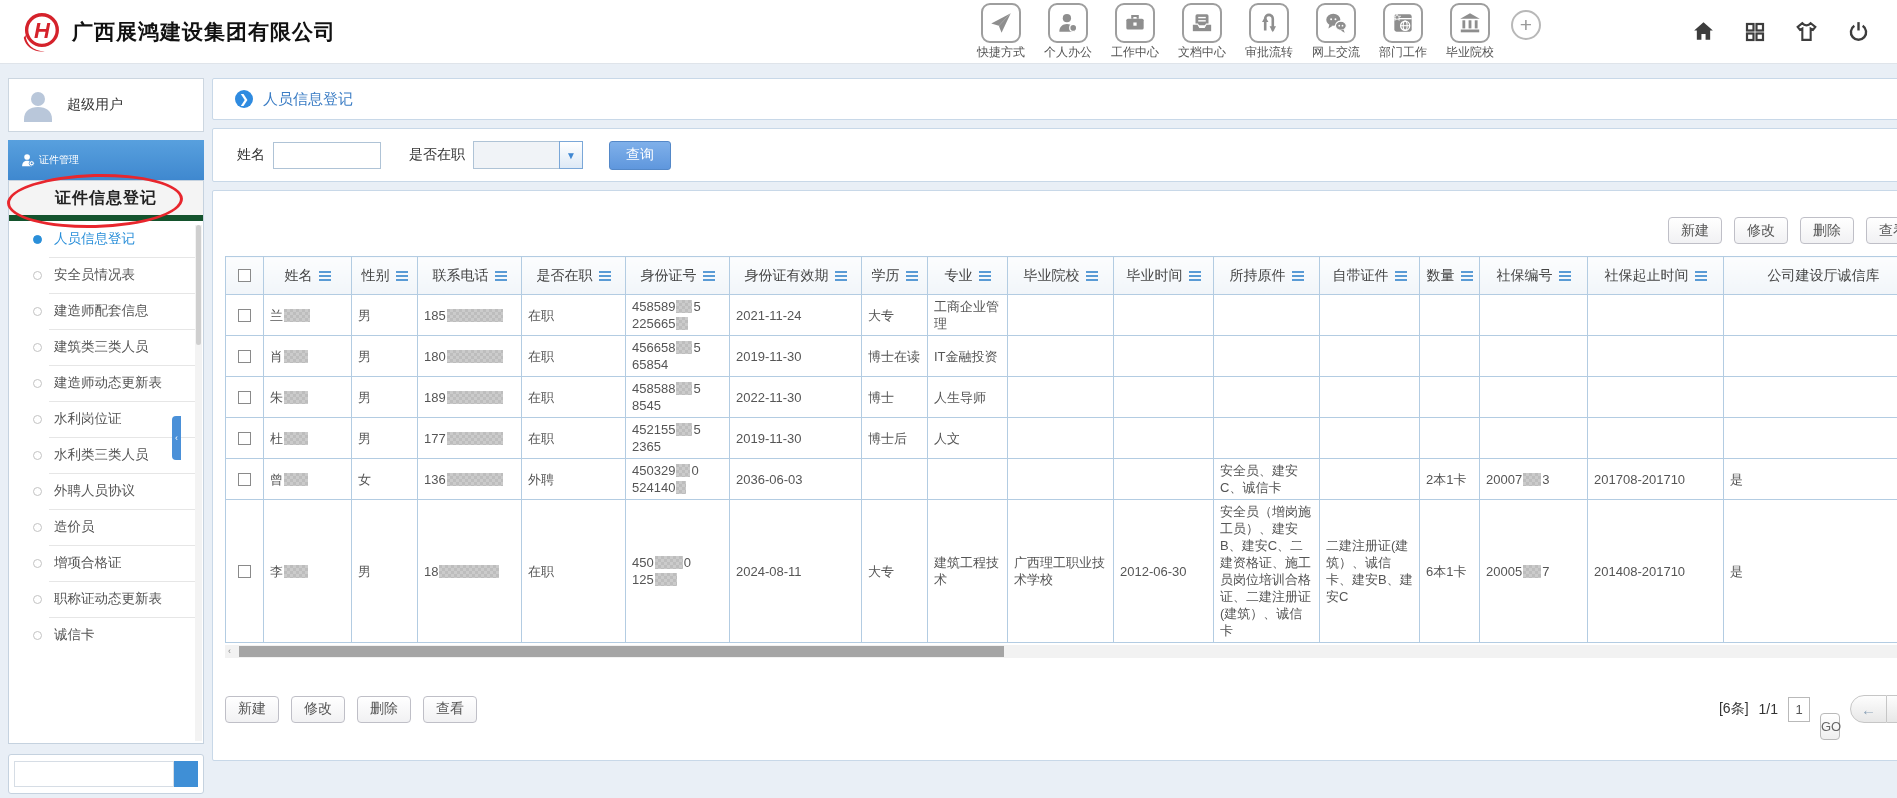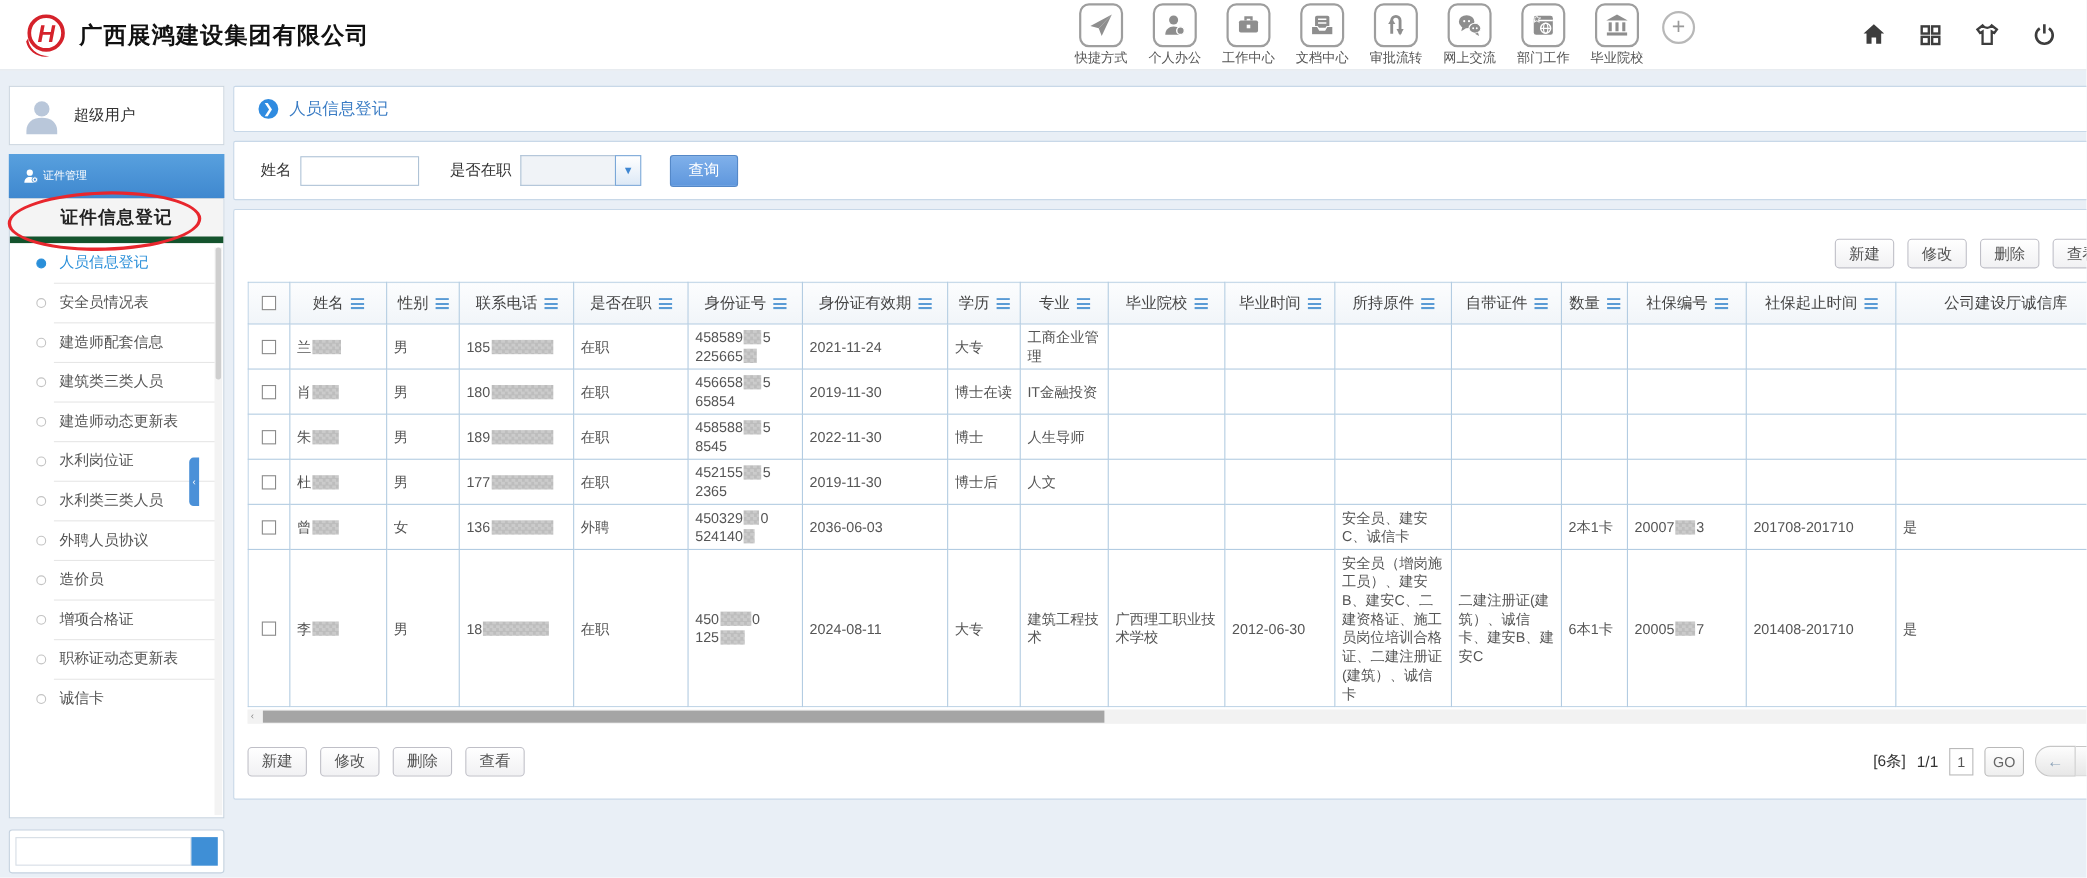--- a/index.html
+++ b/index.html
@@ -99,22 +99,22 @@
 
   .h-scrollbar { position:relative; height:13px; background:#f2f2f2; margin-top:2px; }
   .h-scrollbar .arrow { position:absolute; top:0; font-size:9px; color:#8a8a8a; line-height:13px; }
   .h-scrollbar .arrow.left { left:3px; } .h-scrollbar .arrow.right { right:3px; }
   .h-scrollbar .hthumb { position:absolute; left:14px; top:1px; height:11px; width:45%; background:#a5a5a5; cursor:pointer; }
 
   .bottom-bar { display:flex; align-items:center; margin-top:20px; }
   .pagination { margin-left:auto; display:flex; align-items:center; gap:10px; }
   .pg-total, .pg-page { font-size:14px; color:#333; }
   .pg-input { width:22px; height:25px; border:1px solid #b9b9b9; text-align:center; font-size:13px; color:#555; }
-  .go-btn { width:36px; height:27px; background:linear-gradient(#ffffff,#efefef); border:1px solid #b9b9b9;
-            border-radius:4px; font-size:13px; color:#666; cursor:pointer; }
+  .go-btn { width:20px; height:27px; background:linear-gradient(#ffffff,#efefef); border:1px solid #b9b9b9;
+            border-radius:4px; font-size:13px; color:#666; cursor:pointer;margin-top:35px; }
   .pg-arrows { display:flex; }
   .pg-arrow { width:37px; height:28px; background:linear-gradient(#fdfdfd,#e7e7e7); border:1px solid #c6c6c6;
               color:#8da3b8; font-size:15px; cursor:pointer; display:flex; align-items:center; justify-content:center; }
   .pg-arrow.prev { border-radius:14px 0 0 14px; }
   .pg-arrow.next { border-radius:0 14px 14px 0; border-left:none; }
 </style>
 </head>
 <body>
 
 <div id="app">

